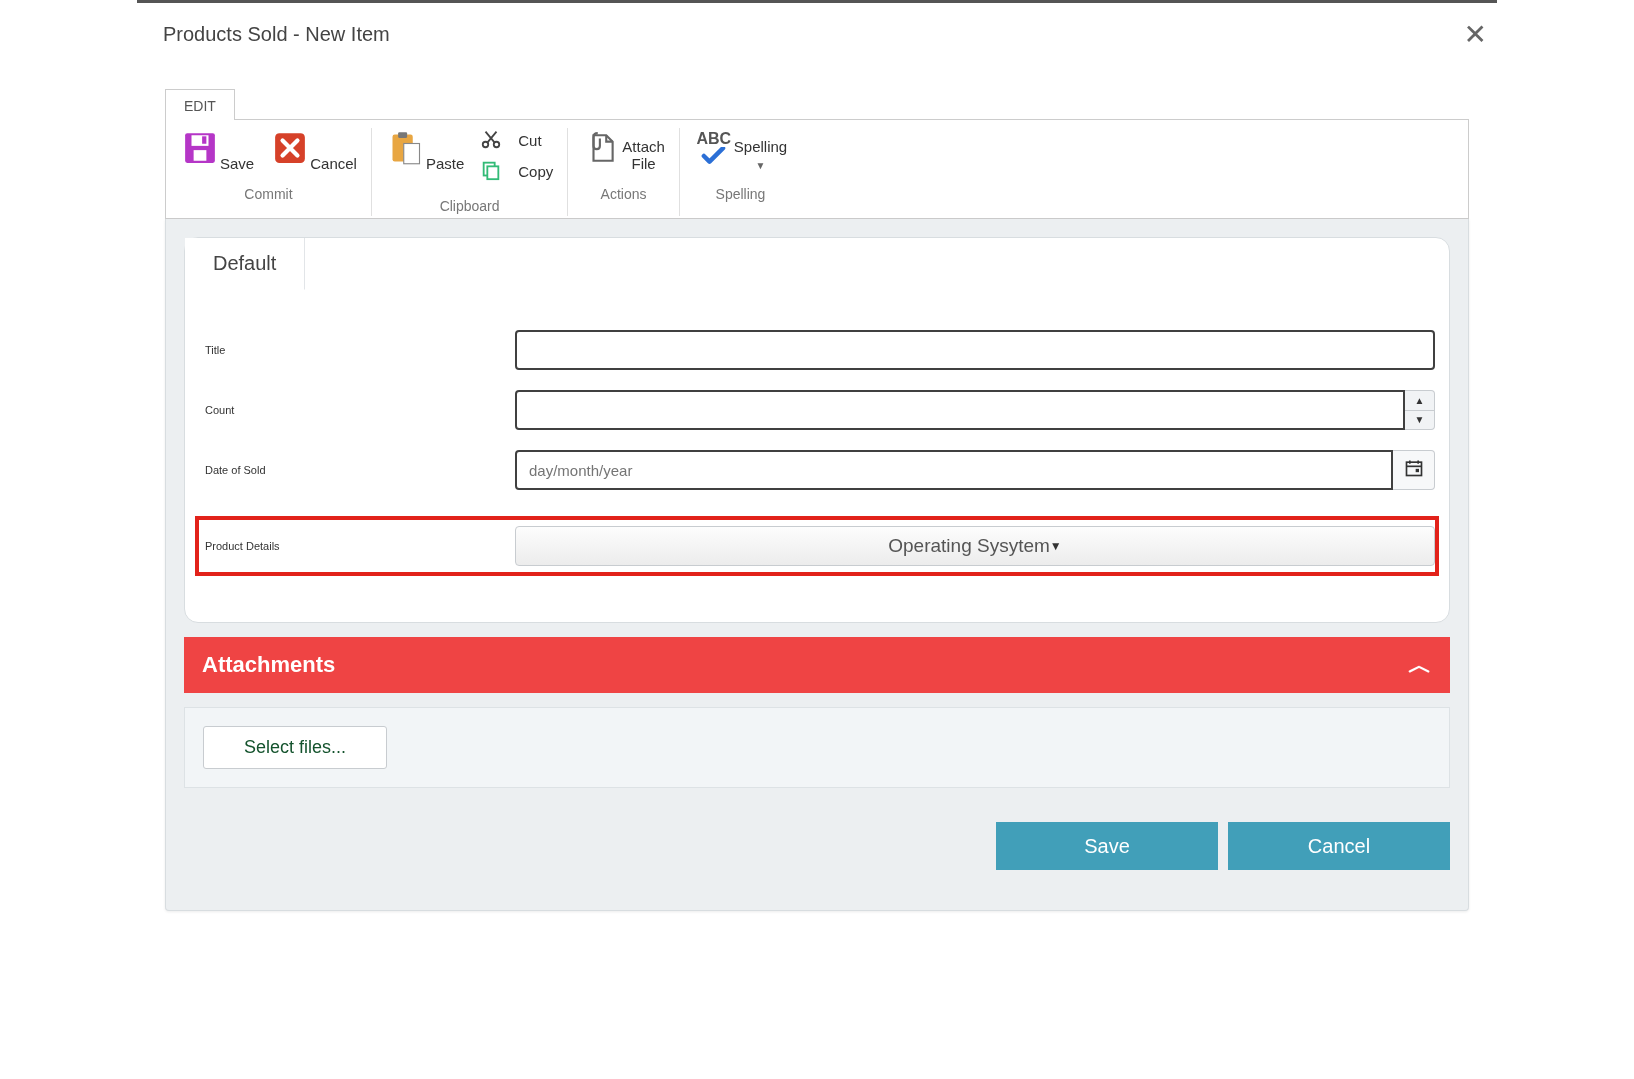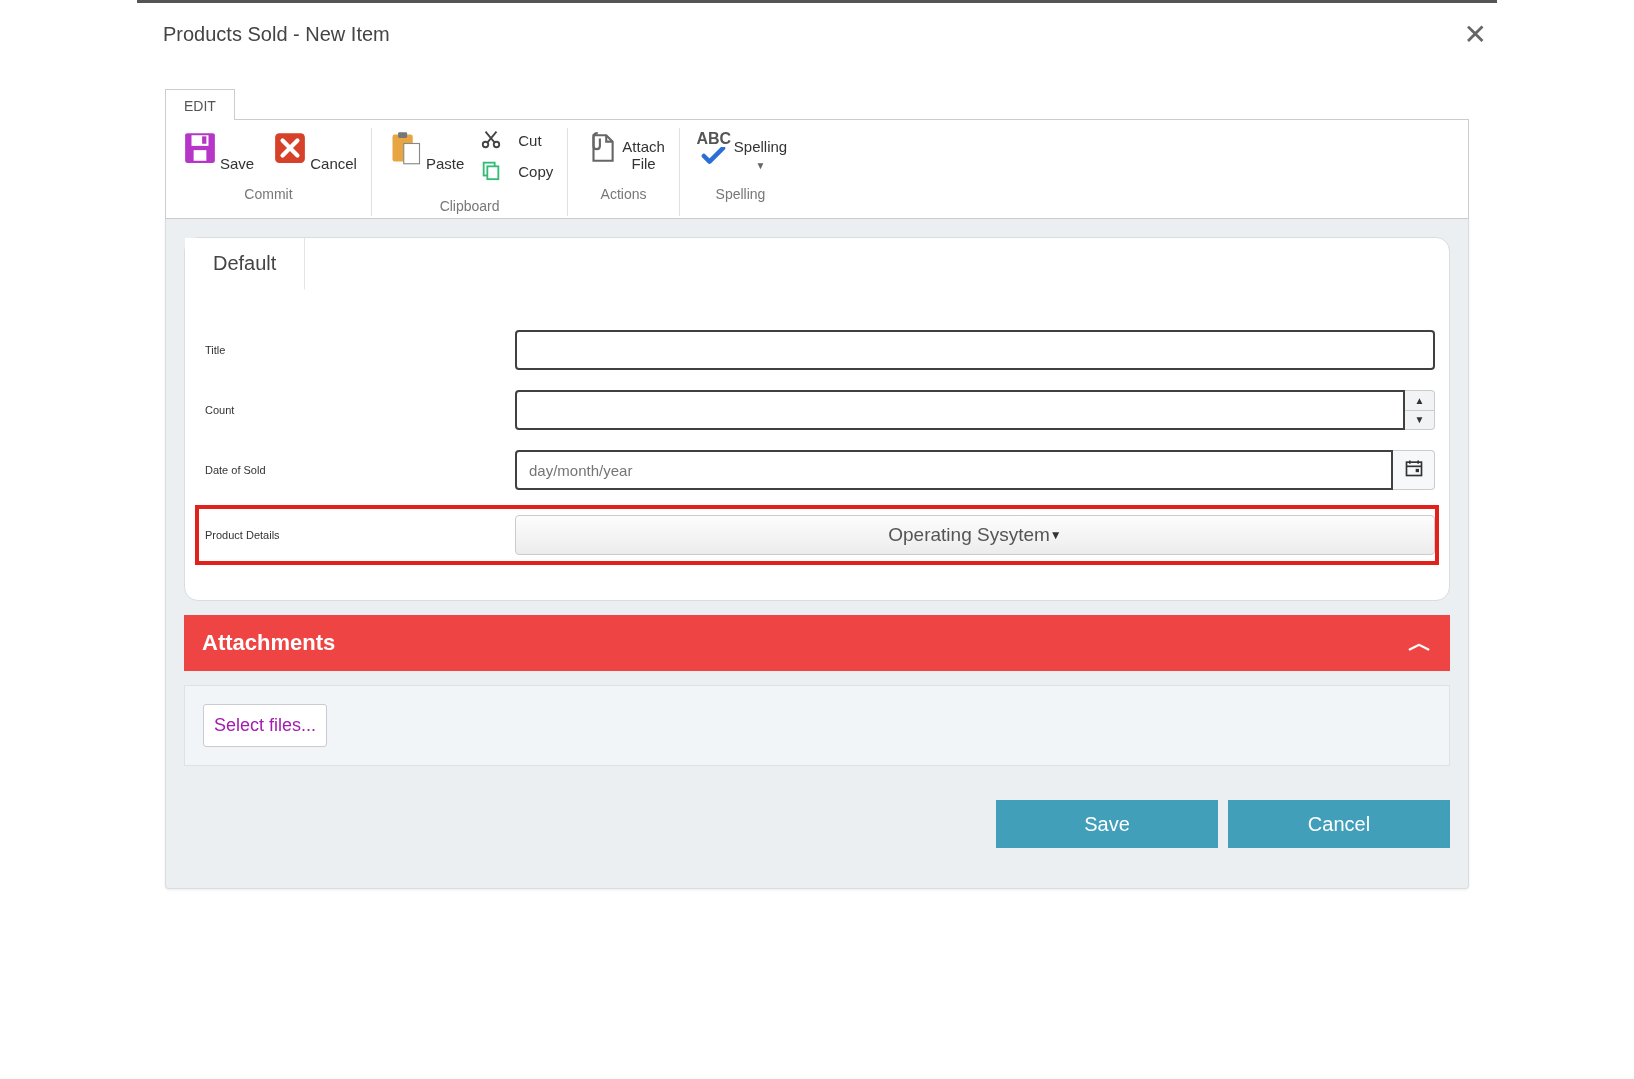--- a/index.html
+++ b/index.html
@@ -187,21 +187,21 @@
     padding: 0 14px;
     font-size:19px;
     color:#555;
     cursor:pointer;
     justify-content: center;
   }
   .select-wrap .caret { font-size:12px; color:#333; }
 
   .highlight-row {
     border: 4px solid #e2221a;
-    margin: 5px -4px;
+    margin: 16px -4px;
     padding: 6px 0 6px 0 !important;
   }
 
   
   .attach-header {
     background: #ef4444;
     color: #fff;
     font-size: 22px;
     font-weight: 600;
     padding: 12px 18px;
@@ -212,23 +212,23 @@
   .attach-header .chev { font-size: 24px; font-weight: bold; }
   .attach-body {
     background: #f2f5f7;
     border: 1px solid #dde2e5;
     padding: 18px;
     margin-top: 14px;
   }
   .select-files-btn {
     background: #fff;
     border: 1px solid #c8ccd0;
-    padding: 10px 10px;
+    padding: 10px 40px;
     font-size: 18px;
-    color: #a21caf;
+    color: #14532d;
     border-radius: 3px;
     cursor: pointer;
   }
 
   
   .footer-btns {
     display:flex; justify-content: flex-end; gap: 10px;
     margin-top: 34px;
   }
   .footer-btn {

